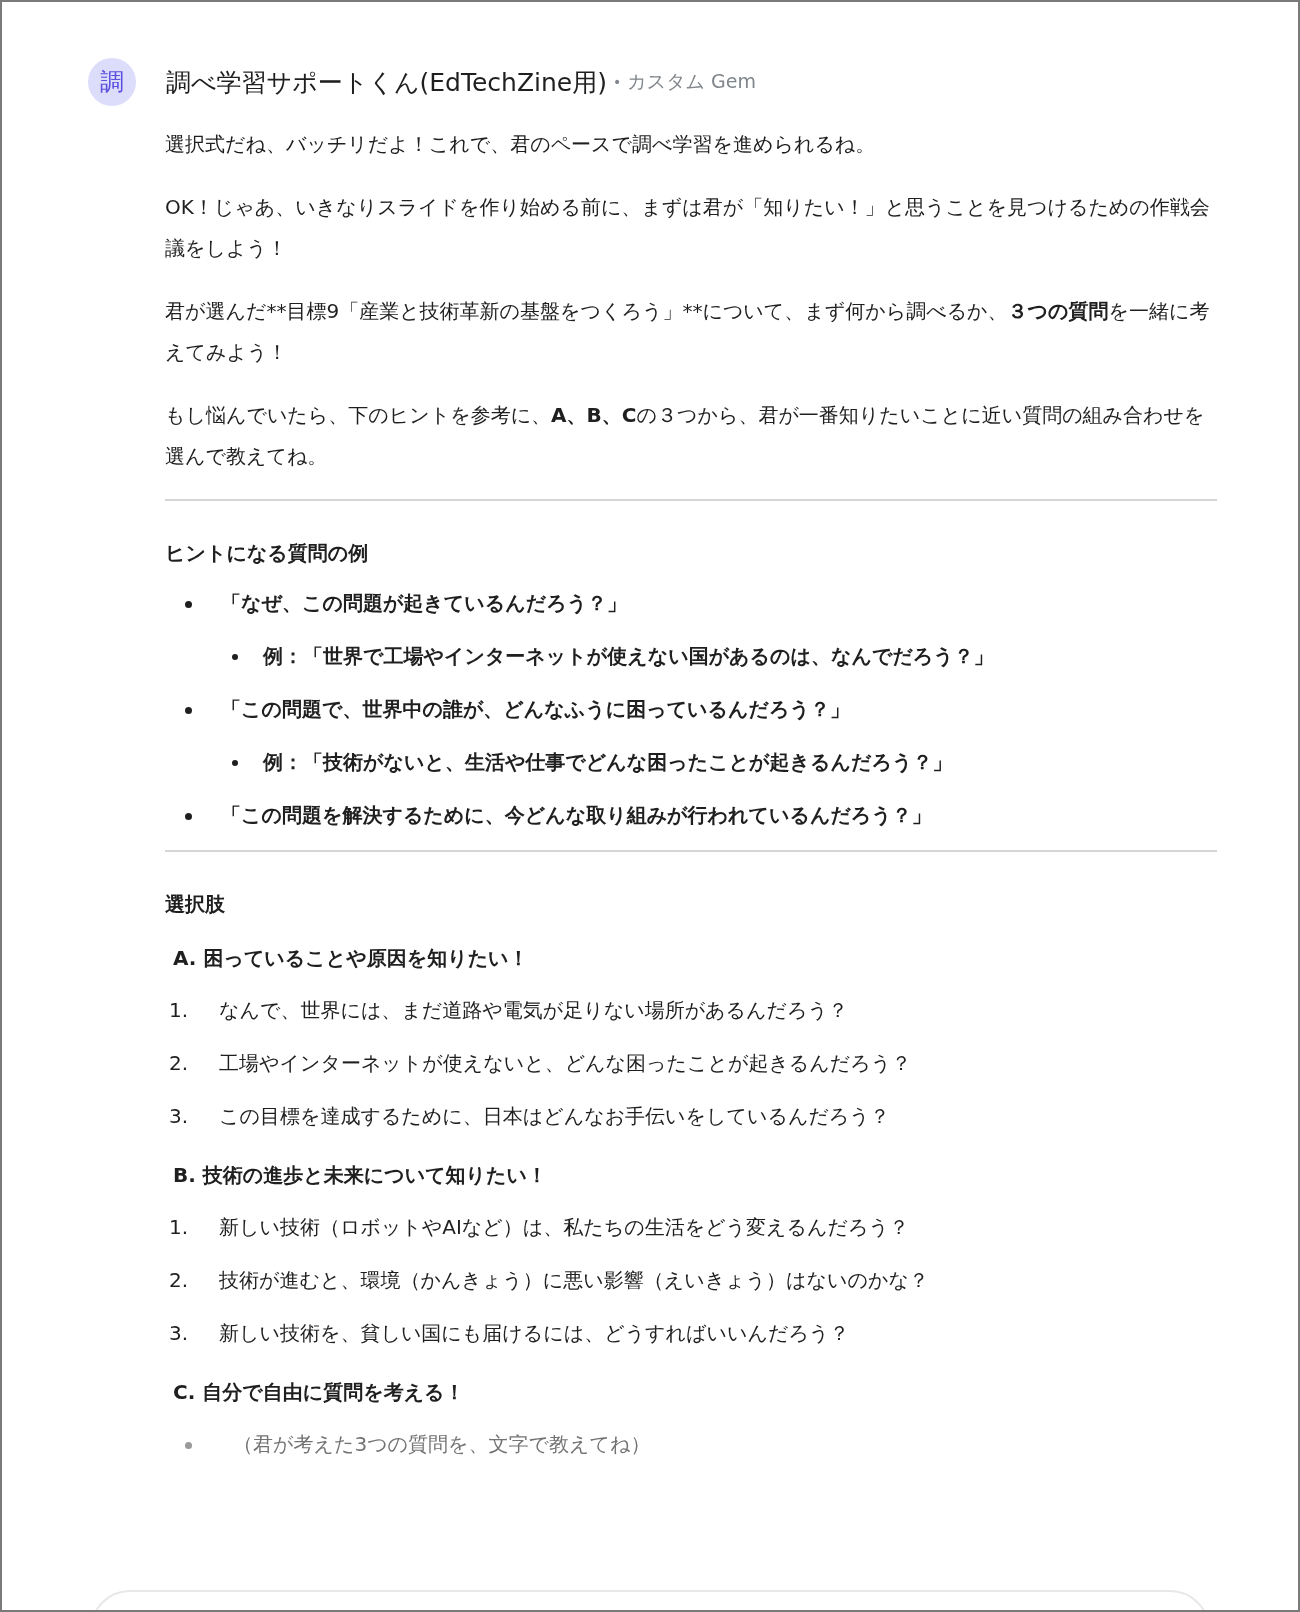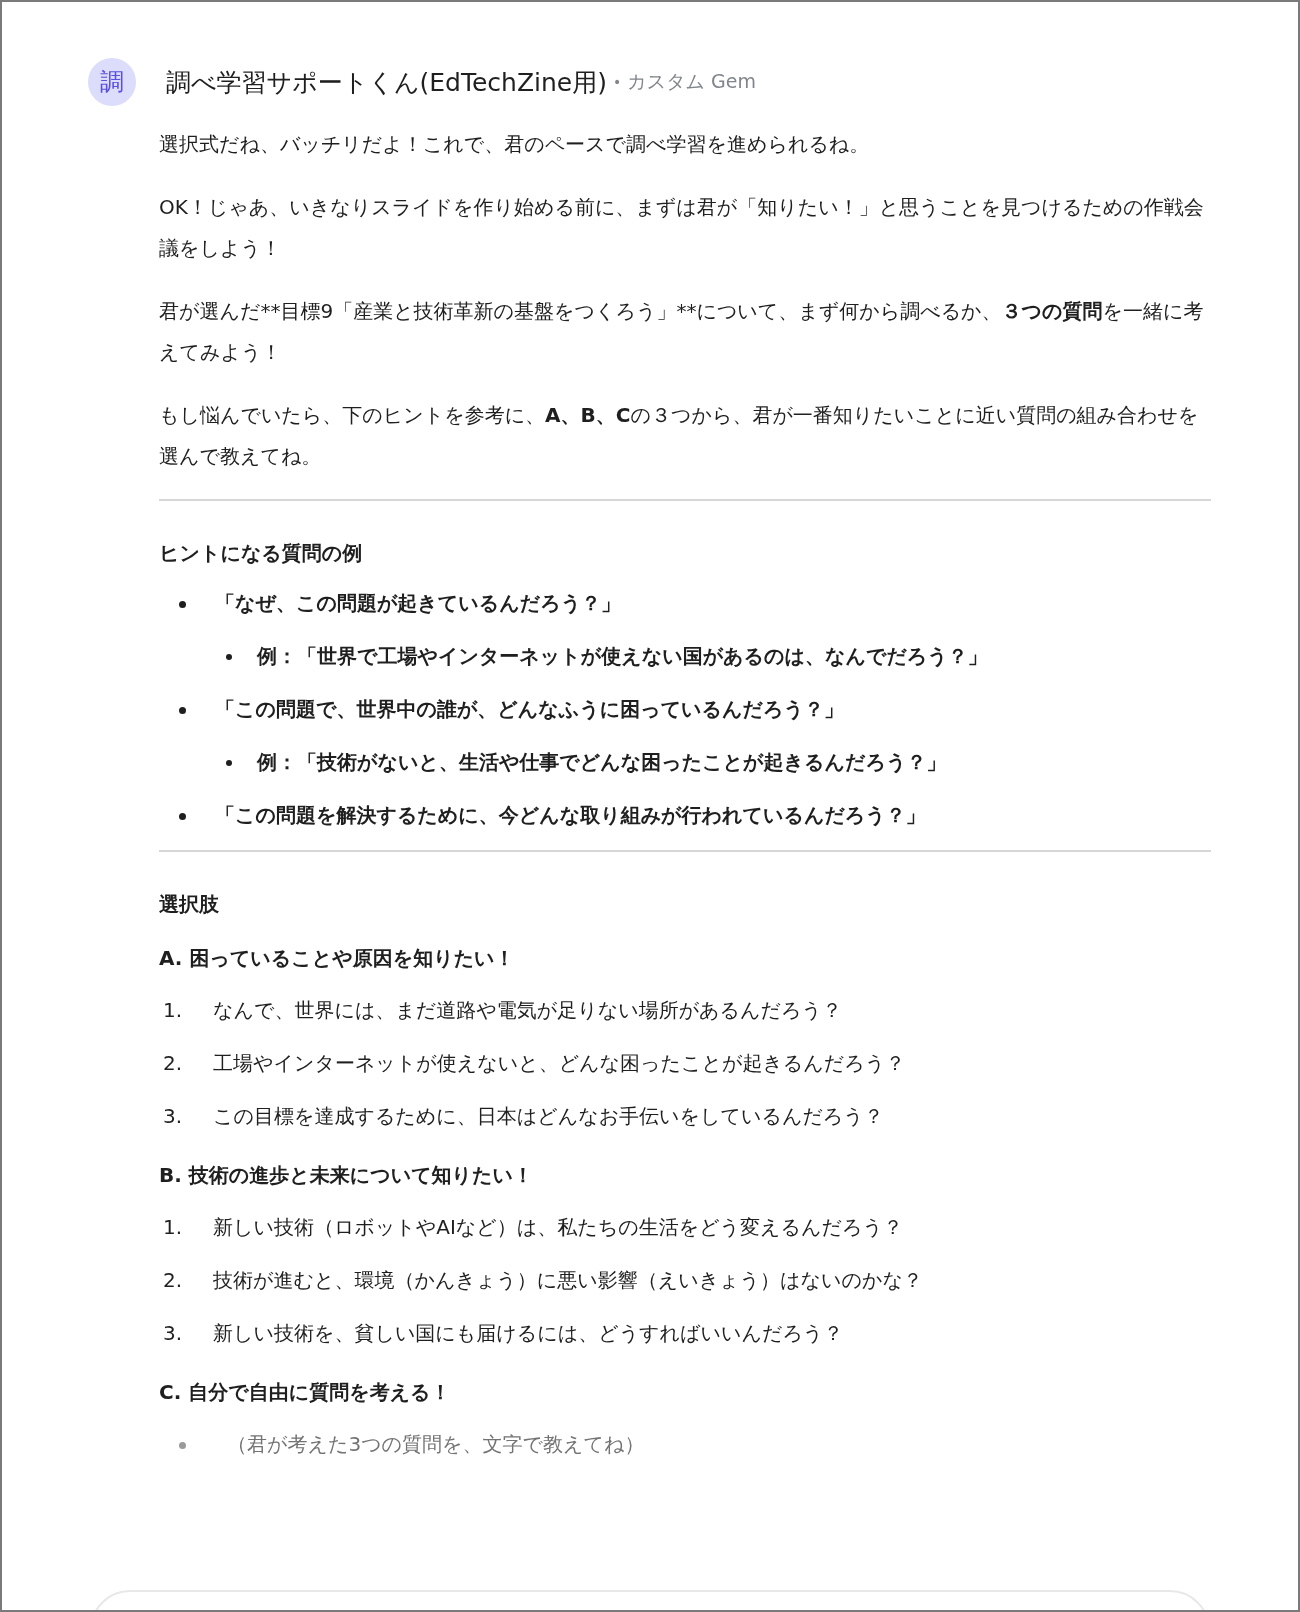--- a/index.html
+++ b/index.html
@@ -20,38 +20,38 @@
     width: 48px; height: 48px; border-radius: 50%;
     background: #dcdcfb; color: #5b4fe0;
     display: flex; align-items: center; justify-content: center;
     font-size: 24px; font-weight: 400;
   }
   .gem-name { margin-left: 30px; font-size: 25px; color: #1f1f1f; }
   .gem-dot { margin: 0 6px; color: #80868b; font-size: 14px; }
   .gem-type { font-size: 19px; color: #80868b; }
 
   .content {
-    position: absolute; left: 157px; top: 122px; width: 1052px;
+    position: absolute; left: 163px; top: 122px; width: 1052px;
     font-size: 20px; line-height: 41px; color: #1f1f1f;
   }
   .para { margin-bottom: 22px; }
   .para b { font-weight: 700; }
   .divider { height: 2px; background: #d6d6d6; margin: 10px 0 34px 0; }
   .h3 { font-size: 20px; font-weight: 700; margin-bottom: 12px; line-height: 36px; }
   .hint-list { list-style: none; }
   .hint-item { position: relative; padding-left: 56px; font-weight: 700; line-height: 41px; margin-bottom: 12px; }
   .bullet {
     position: absolute; left: 20px; top: 18px; width: 7px; height: 7px;
     border-radius: 50%; background: #1f1f1f;
   }
   .sub-item { position: relative; padding-left: 98px; font-weight: 700; line-height: 41px; margin-bottom: 12px; }
   .sub-item .bullet { left: 67px; width: 6px; height: 6px; }
 
   .options-title { font-size: 20px; font-weight: 700; line-height: 36px; margin-top: 8px; margin-bottom: 18px; }
-  .group-title { font-size: 20px; font-weight: 700; line-height: 36px; margin-bottom: 14px; }
+  .group-title { font-size: 20px; font-weight: 700; line-height: 36px; margin-bottom: 14px; margin-left: 8px; }
   .num-item { display: flex; line-height: 41px; margin-bottom: 12px; }
   .num { width: 54px; padding-left: 4px; flex: none; }
   .free-item { position: relative; padding-left: 68px; color: #737373; line-height: 41px; }
   .free-item .bullet { left: 20px; background: #9a9a9a; width: 7px; height: 7px; }
 
   .input-box {
     position: absolute; left: 88px; top: 1588px; width: 1120px; height: 80px;
     border: 2px solid #e8e8e8; border-radius: 40px; background: #fff;
   }
 </style>

